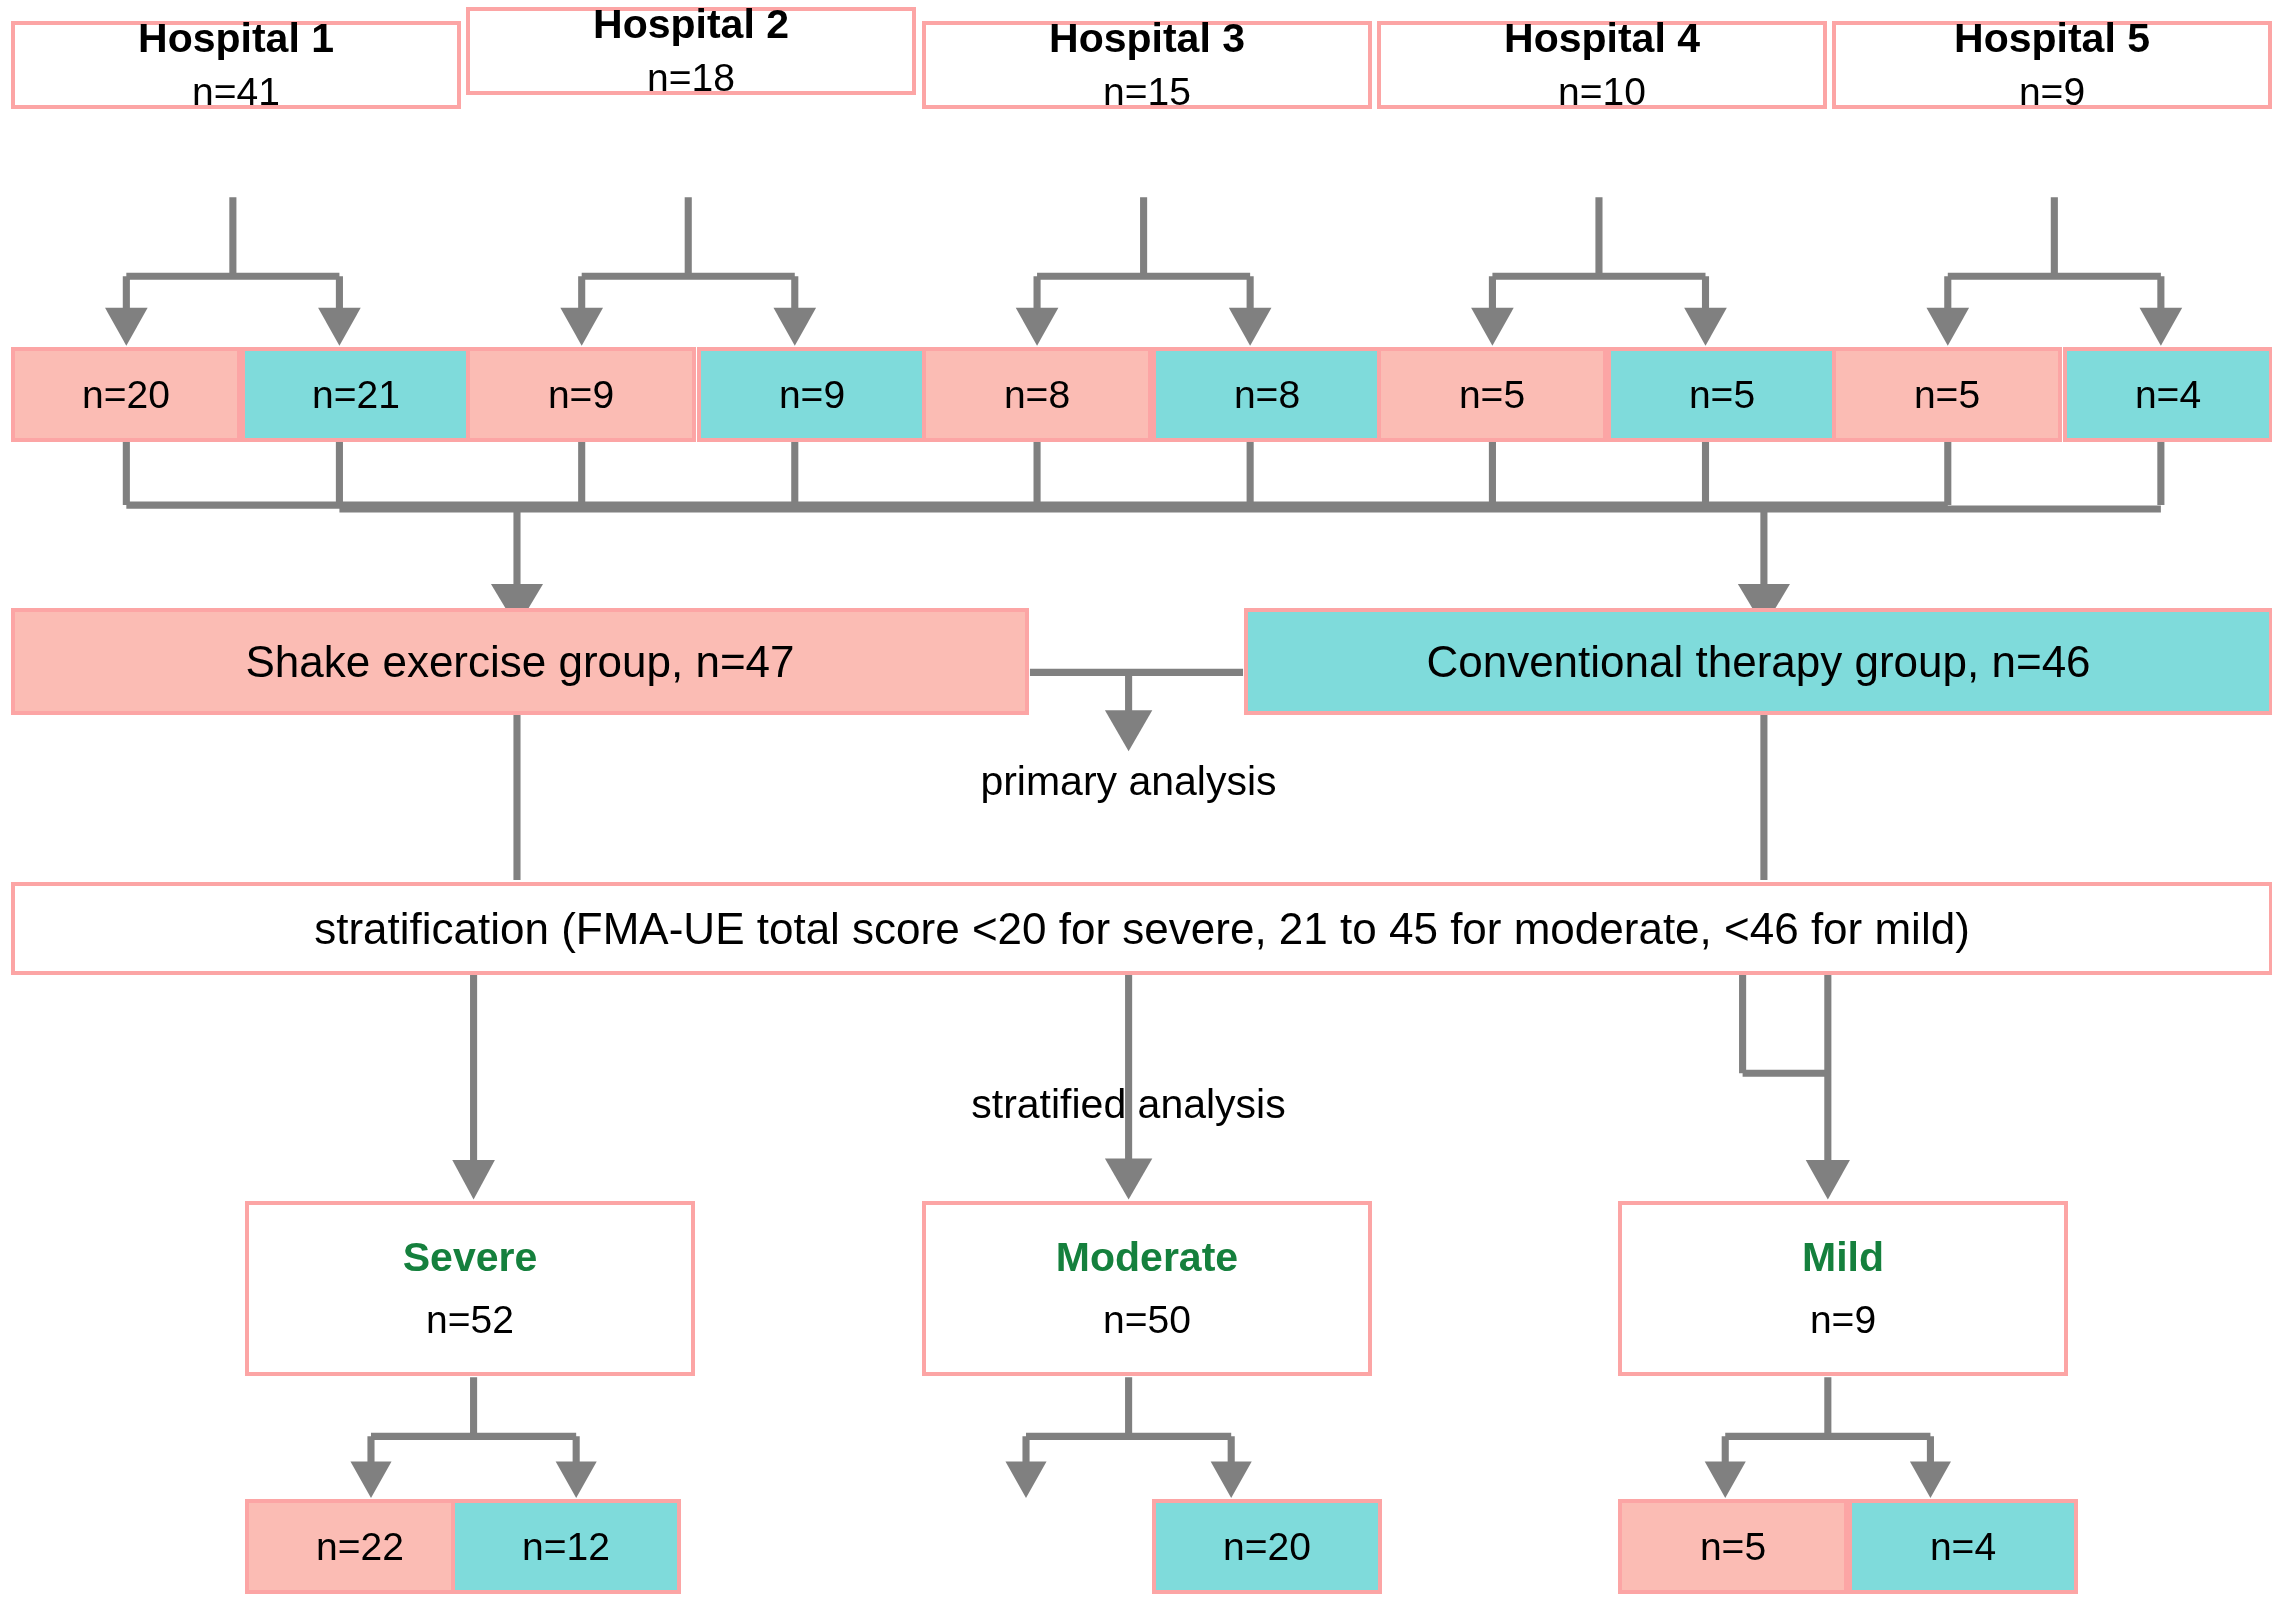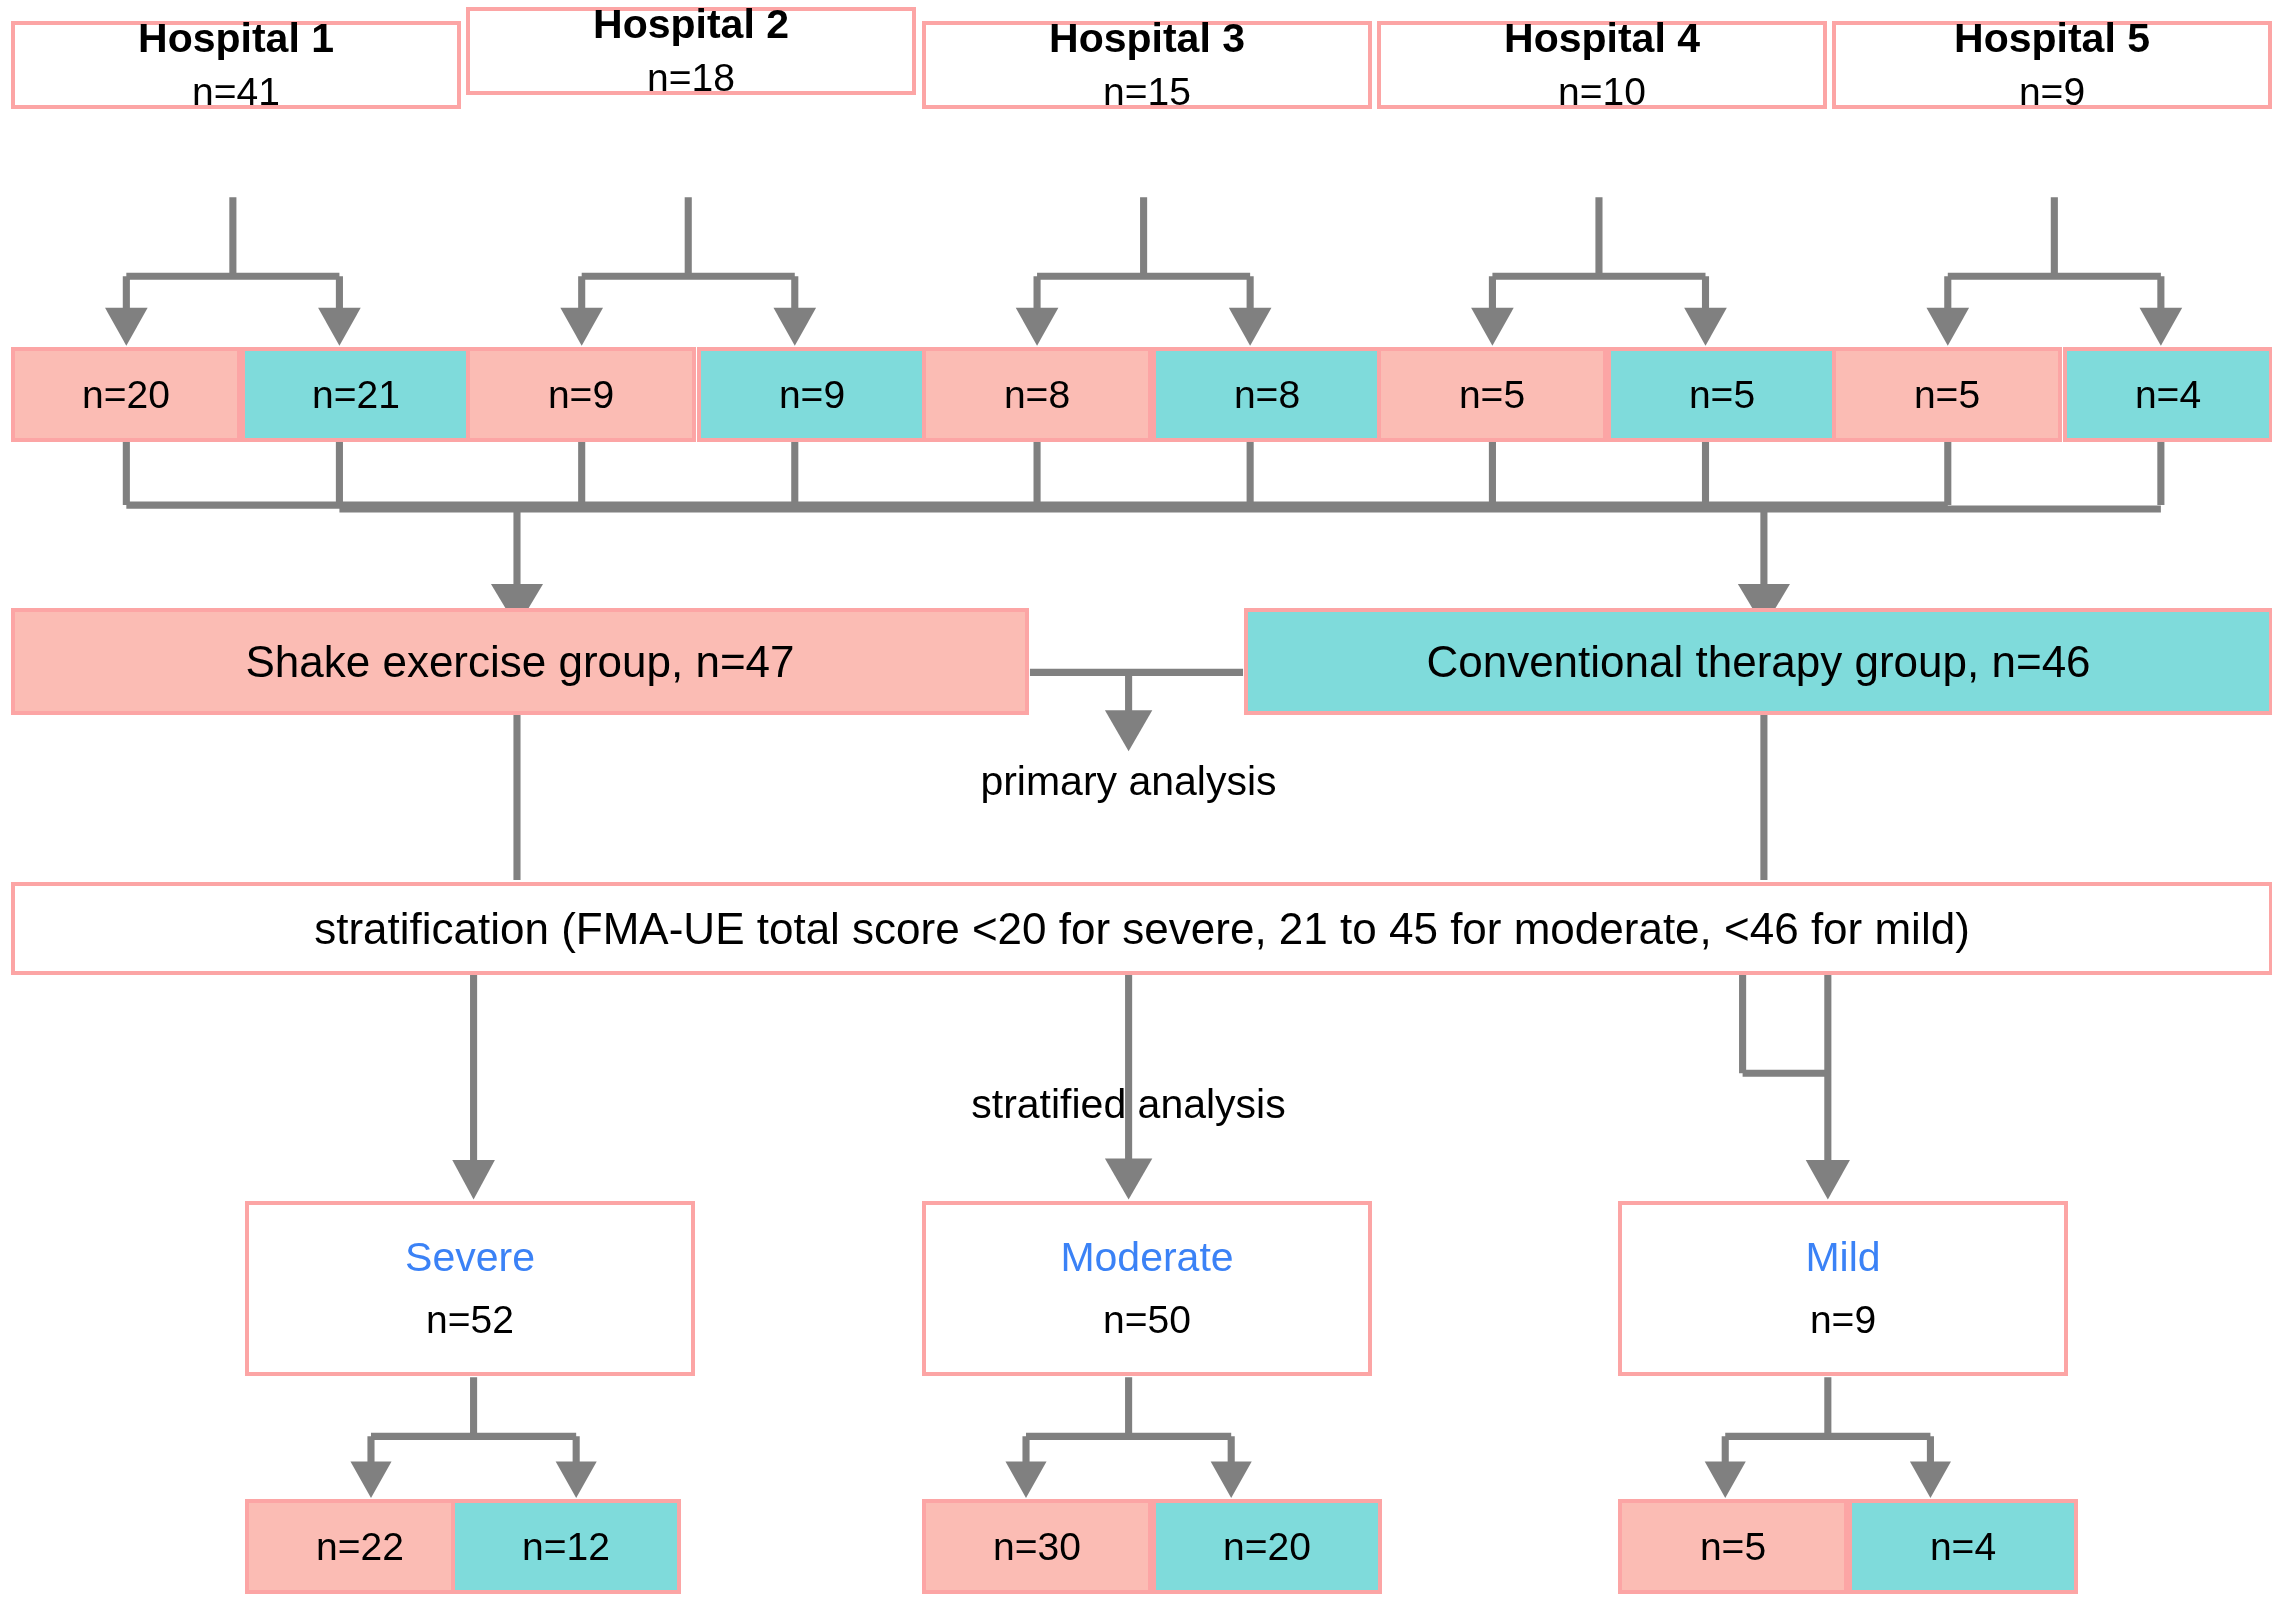--- a/index.html
+++ b/index.html
@@ -11,21 +11,21 @@
        display:flex;flex-direction:column;align-items:center;justify-content:center;
        text-align:center;line-height:1.12;}
   .box.pink{background:#FBBCB4;}
   .box.teal{background:#7FDBDB;}
 
   .t-hosp-name{font-size:41px;font-weight:bold;color:#000;}
   .t-hosp-n{font-size:39px;font-weight:normal;color:#000;margin-top:8px;}
   .t-n{font-size:39px;font-weight:normal;color:#000;}
   .t-group{font-size:44px;font-weight:normal;color:#000;}
   .t-strat{font-size:44px;font-weight:normal;color:#000;}
-  .t-sev-label{font-size:41px;font-weight:normal;color:#3b82f6;}
+  .t-sev-label{font-size:41px;font-weight:bold;color:#15803d;}
   .t-sev-n{font-size:39px;font-weight:normal;color:#000;margin-top:17.4px;}
 
   .caption{position:absolute;font-size:41px;font-weight:normal;color:#000;
            white-space:nowrap;text-align:center;}
 
   svg.wires{position:absolute;left:0;top:0;width:2273px;height:1621px;
             pointer-events:none;}
   .ln{stroke:#808080;stroke-width:9;fill:none;}
   .ar{fill:#808080;}
 </style>
@@ -182,23 +182,20 @@
     <div class="t-sev-n">n=9</div>
   </div>
 
   <div class="box pink" style="left:245px;top:1499px;width:230px;height:95px;">
     <div class="t-n">n=22</div>
   </div>
   <div class="box teal" style="left:451px;top:1499px;width:230px;height:95px;">
     <div class="t-n">n=12</div>
   </div>
 
-  <div class="box pink" style="left:922px;top:1499px;width:230px;height:95px;">
-    <div class="t-n">n=30</div>
-  </div>
   <div class="box teal" style="left:1152px;top:1499px;width:230px;height:95px;">
     <div class="t-n">n=20</div>
   </div>
 
   <div class="box pink" style="left:1618px;top:1499px;width:230px;height:95px;">
     <div class="t-n">n=5</div>
   </div>
   <div class="box teal" style="left:1848px;top:1499px;width:230px;height:95px;">
     <div class="t-n">n=4</div>
   </div>

